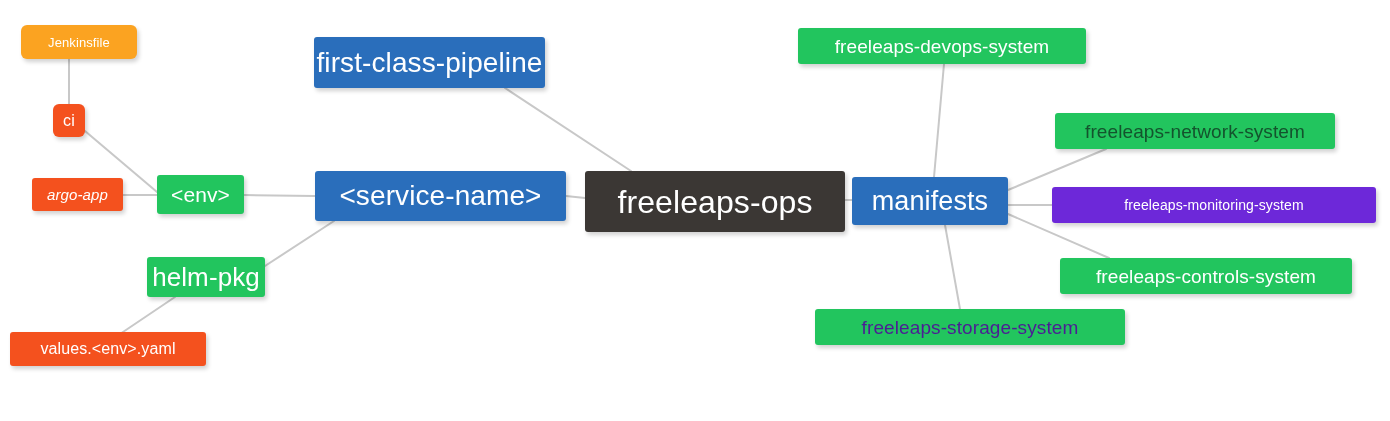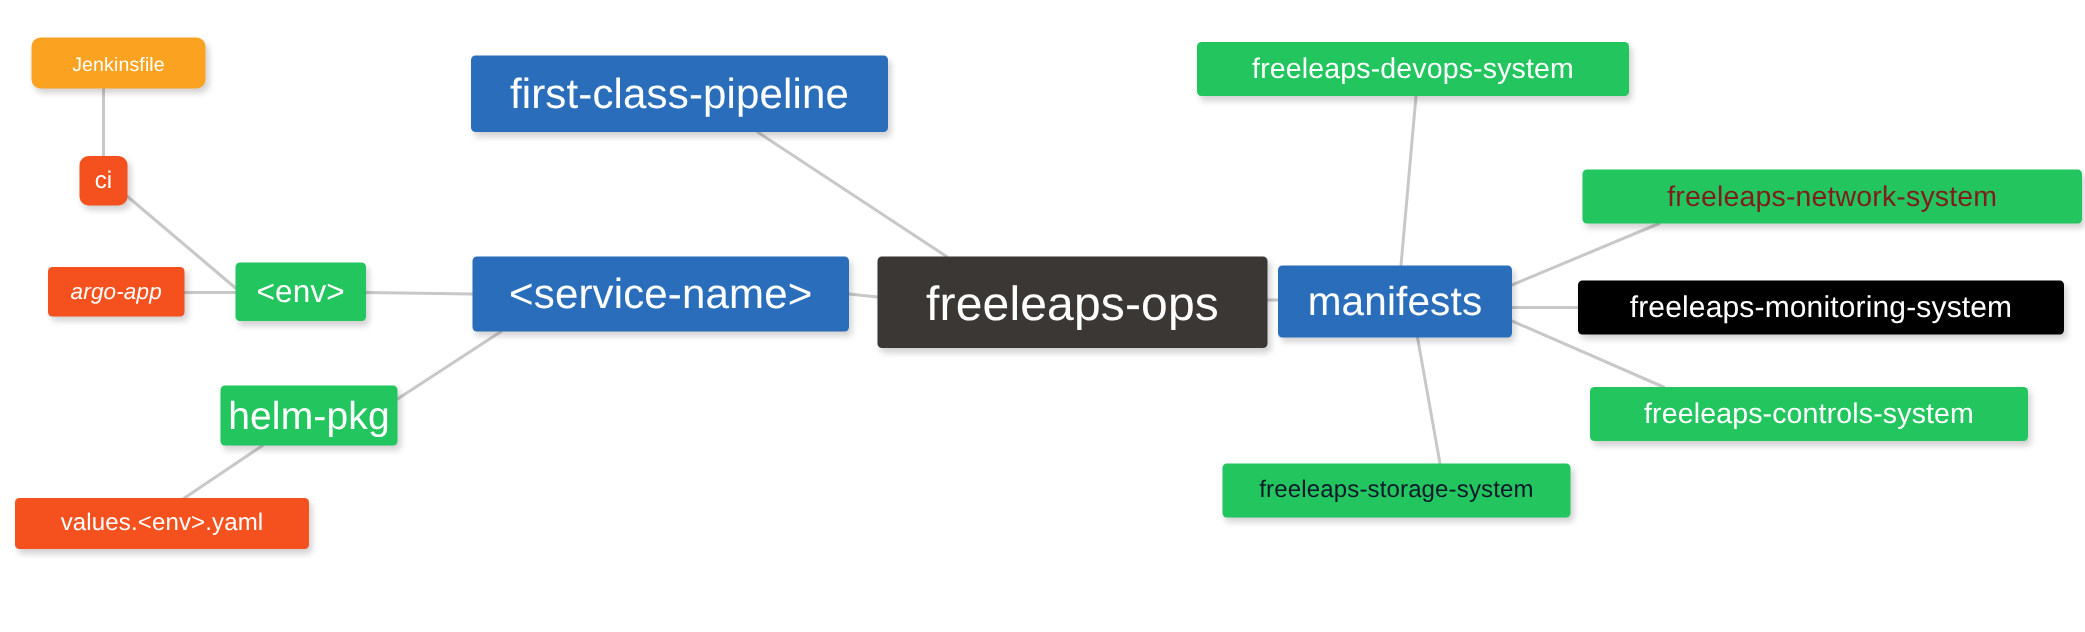--- a/index.html
+++ b/index.html
@@ -63,23 +63,23 @@
       <line x1="1008" y1="214" x2="1109" y2="258" stroke="#c8c8c8" stroke-width="2" stroke-linecap="round"></line>
       <line x1="945" y1="225" x2="960" y2="309" stroke="#c8c8c8" stroke-width="2" stroke-linecap="round"></line>
     </svg>
   <div id="node-layer">
       <div class="node rounded" style="left: 21px; top: 25px; width: 116px; height: 34px; background: rgb(251, 163, 33); color: rgb(255, 255, 255); font-size: 13px;">Jenkinsfile</div>
       <div class="node rounded" style="left: 53px; top: 104px; width: 32px; height: 33px; background: rgb(244, 81, 30); color: rgb(255, 255, 255); font-size: 16px;">ci</div>
       <div class="node" style="left: 32px; top: 178px; width: 91px; height: 33px; background: rgb(244, 81, 30); color: rgb(255, 255, 255); font-size: 15px; font-style: italic;">argo-app</div>
       <div class="node" style="left: 157px; top: 175px; width: 87px; height: 39px; background: rgb(34, 197, 94); color: rgb(255, 255, 255); font-size: 21px;">&lt;env&gt;</div>
       <div class="node" style="left: 147px; top: 257px; width: 118px; height: 40px; background: rgb(34, 197, 94); color: rgb(255, 255, 255); font-size: 26px;">helm-pkg</div>
       <div class="node" style="left: 10px; top: 332px; width: 196px; height: 34px; background: rgb(244, 81, 30); color: rgb(255, 255, 255); font-size: 16px;">values.&lt;env&gt;.yaml</div>
-      <div class="node" style="left: 314px; top: 37px; width: 278px; height: 51px; background: rgb(42, 110, 187); color: rgb(255, 255, 255); font-size: 28px;">first-class-pipeline</div>
+      <div class="node" style="left: 314px; top: 37px; width: 231px; height: 51px; background: rgb(42, 110, 187); color: rgb(255, 255, 255); font-size: 28px;">first-class-pipeline</div>
       <div class="node" style="left: 315px; top: 171px; width: 251px; height: 50px; background: rgb(42, 110, 187); color: rgb(255, 255, 255); font-size: 28px;">&lt;service-name&gt;</div>
       <div class="node" style="left: 585px; top: 171px; width: 260px; height: 61px; background: rgb(59, 55, 52); color: rgb(255, 255, 255); font-size: 32px;">freeleaps-ops</div>
       <div class="node" style="left: 852px; top: 177px; width: 156px; height: 48px; background: rgb(42, 110, 187); color: rgb(255, 255, 255); font-size: 27px;">manifests</div>
       <div class="node" style="left: 798px; top: 28px; width: 288px; height: 36px; background: rgb(34, 197, 94); color: rgb(255, 255, 255); font-size: 19px;">freeleaps-devops-system</div>
-      <div class="node" style="left: 1055px; top: 113px; width: 333px; height: 36px; background: rgb(34, 197, 94); color: #7f1d1d; font-size: 19px;">freeleaps-network-system</div>
-      <div class="node" style="left: 1052px; top: 187px; width: 324px; height: 36px; background: #000000; color: rgb(255, 255, 255); font-size: 20px;">freeleaps-monitoring-system</div>
+      <div class="node" style="left: 1055px; top: 113px; width: 280px; height: 36px; background: rgb(34, 197, 94); color: #14532d; font-size: 19px;">freeleaps-network-system</div>
+      <div class="node" style="left: 1052px; top: 187px; width: 324px; height: 36px; background: #6d28d9; color: rgb(255, 255, 255); font-size: 14px;">freeleaps-monitoring-system</div>
       <div class="node" style="left: 1060px; top: 258px; width: 292px; height: 36px; background: rgb(34, 197, 94); color: rgb(255, 255, 255); font-size: 19px;">freeleaps-controls-system</div>
-      <div class="node" style="left: 815px; top: 309px; width: 232px; height: 36px; background: rgb(34, 197, 94); color: #0f172a; font-size: 16px;">freeleaps-storage-system</div>
+      <div class="node" style="left: 815px; top: 309px; width: 310px; height: 36px; background: rgb(34, 197, 94); color: #4c1d95; font-size: 19px;">freeleaps-storage-system</div>
     </div>
 </div>
 
 </body></html>

